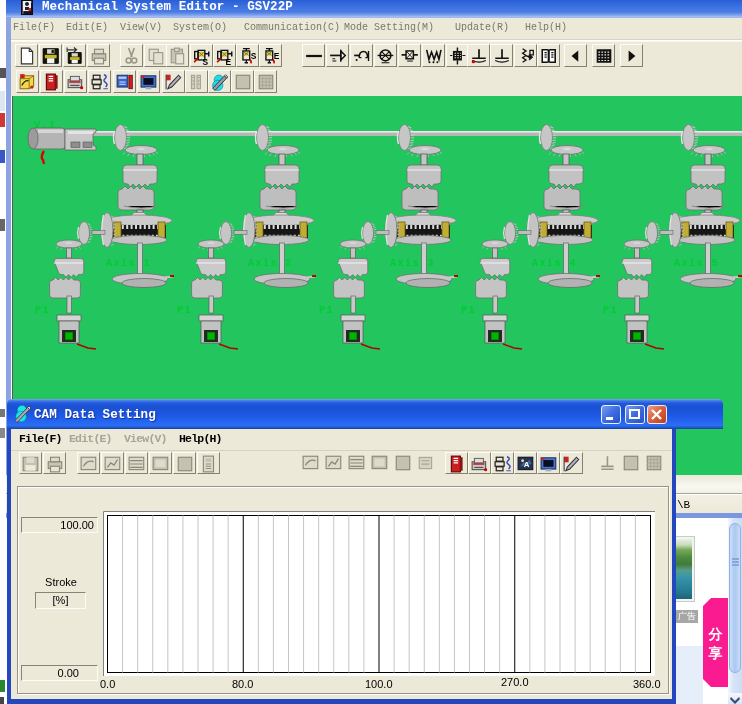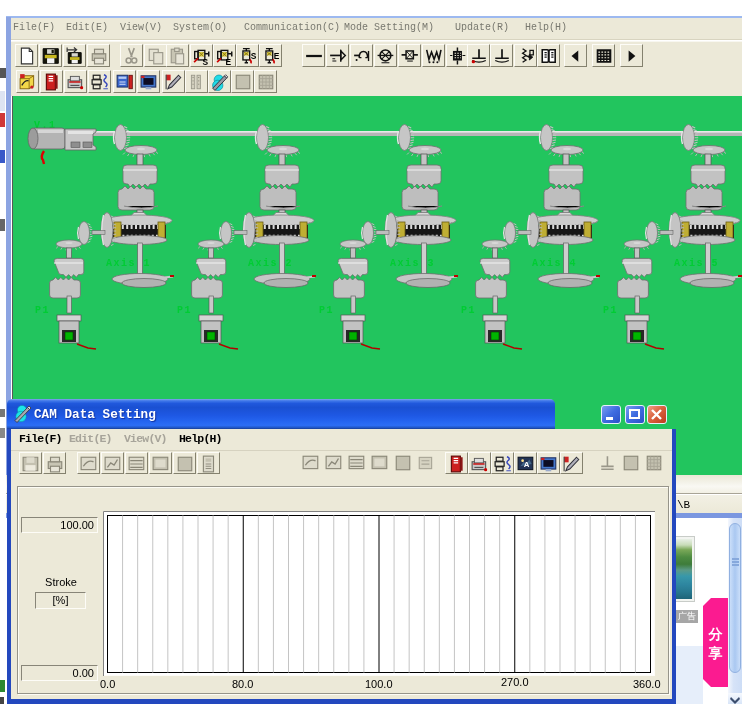--- a/index.html
+++ b/index.html
@@ -32,21 +32,21 @@
 #adlab{position:absolute;left:0px;top:92px;width:22px;height:13px;background:#a6a6a6;color:#fff;font:9px "Liberation Sans",sans-serif;text-align:center;line-height:13px}
 #share{position:absolute;left:27px;top:80px;width:25px;height:89px;background:#fb1b90;clip-path:polygon(8px 0,100% 0,100% 100%,8px 100%,0 calc(100% - 8px),0 8px);color:#fff;font:bold 14px "Liberation Sans",sans-serif;text-align:center;padding-top:27px}
 #share div{line-height:19px}
 #vscroll{position:absolute;left:52px;top:0;width:14px;height:186px;background:linear-gradient(90deg,#f4f7fd,#d6e3f8 40%,#cdddf6)}
 #vthumb{position:absolute;left:1px;top:5px;width:12px;height:150px;border-radius:6px;background:linear-gradient(90deg,#cadef9,#aac8f1 50%,#cadef9);border:1px solid #90b0e0}
 #vthumb .grip{position:absolute;left:2px;top:34px;width:7px;height:2px;background:#86a8dc;box-shadow:0 3px 0 #86a8dc,0 6px 0 #86a8dc}
 #vbtn{position:absolute;left:52px;top:175px;width:14px;height:11px;background:linear-gradient(180deg,#f6f9fe,#d8e5f8)}
 #vbtn svg{position:absolute;left:1px;top:3px}
 
 #cam{position:absolute;left:7px;top:399px;width:669px;height:305px;border-radius:6px 6px 0 0}
-#camtitle{position:absolute;left:0;top:0;width:548px;height:30px;border-radius:5px 5px 0 0;background:linear-gradient(180deg,#86a7ec 0%,#4078ea 6%,#2058dc 15%,#1a50d2 28%,#1e58e4 55%,#2565f0 75%,#2c6ef5 88%,#1e52bc 97%,#16398e 100%)}
+#camtitle{position:absolute;left:0;top:0;width:716px;height:30px;border-radius:5px 5px 0 0;background:linear-gradient(180deg,#86a7ec 0%,#4078ea 6%,#2058dc 15%,#1a50d2 28%,#1e58e4 55%,#2565f0 75%,#2c6ef5 88%,#1e52bc 97%,#16398e 100%)}
 #camtitle .txt{position:absolute;left:27px;top:8px;color:#fff;font:bold 12.7px "Liberation Mono",monospace;letter-spacing:0px;white-space:pre;text-shadow:1px 1px 1px #1030a0}
 .capbtn{position:absolute;top:6px;width:20px;height:19px;border-radius:3px;border:1px solid #e8f0fc;background:linear-gradient(135deg,#7a9ef0 0%,#3e6ce0 50%,#2a50c8 100%)}
 .capbtn svg{position:absolute;left:0;top:0}
 #cambody{position:absolute;left:0;top:30px;width:669px;height:275px;background:#ece9d8;border-left:4px solid #2348be;border-right:4px solid #2348be;border-bottom:5px solid #2348be}
 #cmenu{position:absolute;left:0;top:0;width:661px;height:21px;background:#ece9d8}
 #cmenu span{position:absolute;top:3px;font:bold 11.5px "Liberation Mono",monospace;letter-spacing:-0.8px;color:#000;white-space:pre}
 #ctool{position:absolute;left:0;top:21px;width:661px;height:25px;background:#ece9d8;border-top:1px solid #d6d2c0}
 .ctb{position:absolute;top:1px;width:23px;height:22px;background:#ece9d8}
 .ctb.rb{border-top:1px solid #fdfcf7;border-left:1px solid #fdfcf7;border-right:1px solid #84816e;border-bottom:1px solid #84816e}
 .ctb svg{position:absolute;left:2px;top:2px}
@@ -63,20 +63,30 @@
   <div class="abs" style="left:0;top:113px;width:5px;height:14px;background:#d03838"></div>
   <div class="abs" style="left:0;top:150px;width:5px;height:13px;background:#3858c8"></div>
   <div class="abs" style="left:0;top:91px;width:5px;height:20px;background:#dde4f2"></div>
   <div class="abs" style="left:0;top:219px;width:5px;height:12px;background:#666"></div>
   <div class="abs" style="left:0;top:409px;width:5px;height:8px;background:#777"></div>
   <div class="abs" style="left:0;top:428px;width:5px;height:10px;background:#888"></div>
   <div class="abs" style="left:0;top:680px;width:5px;height:12px;background:#2c8830"></div>
   <div class="abs" style="left:0;top:697px;width:4px;height:7px;background:#444"></div>
 
   <div id="mainwin">
+    <div id="mtitle">
+      <div id="micon">
+          <svg width="10" height="13" viewBox="0 0 10 13" style="position:absolute;left:0;top:0">
+            <rect x="1" y="0" width="8" height="10" fill="#f0f0f0"></rect>
+            <path d="M5 1 a2 2 0 1 0 0.01 0 M3 6 h4 v3 h-4 Z" fill="#222"></path>
+            <rect x="6.5" y="7" width="2.5" height="3" fill="#cc2020"></rect>
+          </svg>
+        </div>
+      <div class="txt">Mechanical System Editor - GSV22P</div>
+    </div>
     <div id="mframe"></div>
     <div id="mmenu">
       <span style="left:7px">File(F)</span>
       <span style="left:60px">Edit(E)</span>
       <span style="left:114px">View(V)</span>
       <span style="left:167px">System(O)</span>
       <span style="left:238px">Communication(C)</span>
       <span style="left:338px">Mode Setting(M)</span>
       <span style="left:449px">Update(R)</span>
       <span style="left:519px">Help(H)</span>
@@ -678,21 +688,21 @@
           </div>
           <div class="ctb" style="left: 632px;">
             <svg width="18" height="18" viewBox="0 0 16 16">
               <rect x="2" y="2" width="12" height="12" fill="#c4c1b0" stroke="#8a8778" stroke-width="1"></rect>
               <path d="M2 5 h12 M2 8 h12 M2 11 h12 M5 2 v12 M8 2 v12 M11 2 v12" stroke="#a8a596" stroke-width="0.8"></path>
             </svg>
           </div>
         </div>
       <div id="cpanel"></div>
       <div class="sbox" style="left:10px;top:88px;width:77px;height:16px;text-align:right;padding:1px 3px 0 0">100.00</div>
-      <div class="sbox" style="left:10px;top:236px;width:77px;height:16px;text-align:right;padding:1px 3px 0 0">0.00</div>
+      <div class="sbox" style="left:10px;top:236px;width:77px;height:16px;text-align:right;padding:1px 18px 0 0">0.00</div>
       <div class="abs" style="left:20px;top:147px;width:60px;height:12px;font:11px 'Liberation Sans',sans-serif;text-align:center">Stroke</div>
       <div class="sbox" style="left:24px;top:163px;width:51px;height:17px;text-align:center;padding-top:1px">[%]</div>
       <svg id="chart" style="left:92px;top:82px" width="552" height="165" viewBox="0 0 552 165">
           <rect x="0" y="0" width="552" height="165" fill="#fff"></rect>
           <path d="M0.5 165 L0.5 0.5 L552 0.5" stroke="#808080" fill="none" stroke-width="1"></path>
           <path d="M1 164.5 L552 164.5 M551.5 164 L551.5 1" stroke="#fdfcf7" fill="none" stroke-width="1"></path>
           <rect x="4.5" y="4.5" width="543" height="157" fill="#fff" stroke="#000" stroke-width="1"></rect>
           <line x1="19.583333333333336" y1="4.5" x2="19.583333333333336" y2="161.5" stroke="#c4c4c4" stroke-width="1"></line>
           <line x1="34.66666666666667" y1="4.5" x2="34.66666666666667" y2="161.5" stroke="#c4c4c4" stroke-width="1"></line>
           <line x1="49.75" y1="4.5" x2="49.75" y2="161.5" stroke="#c4c4c4" stroke-width="1"></line>

